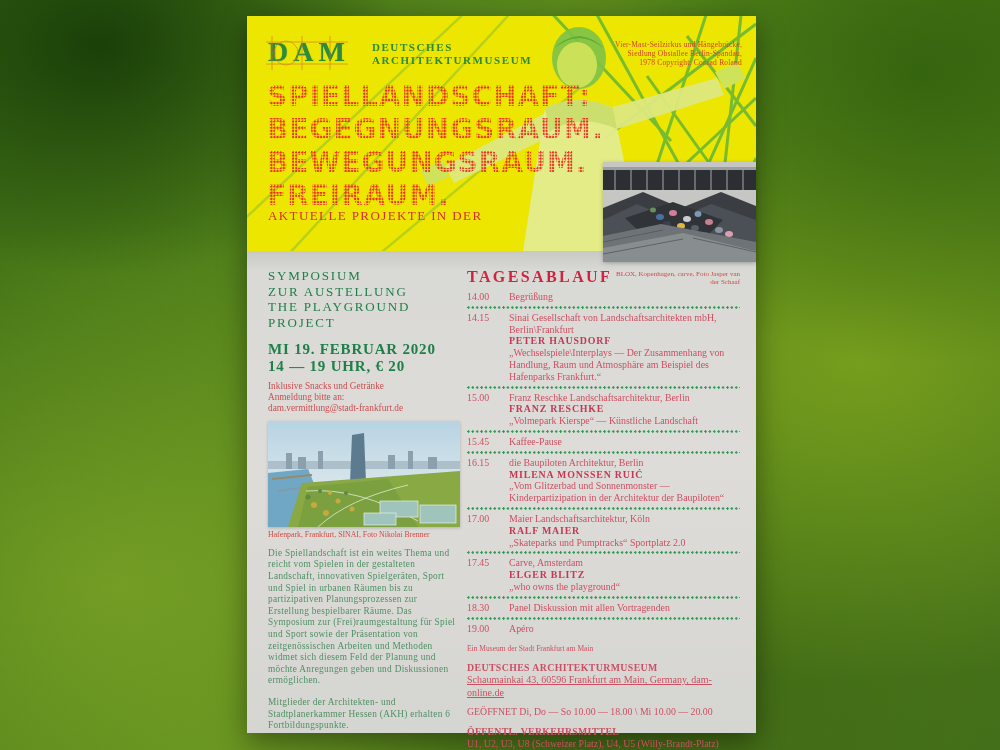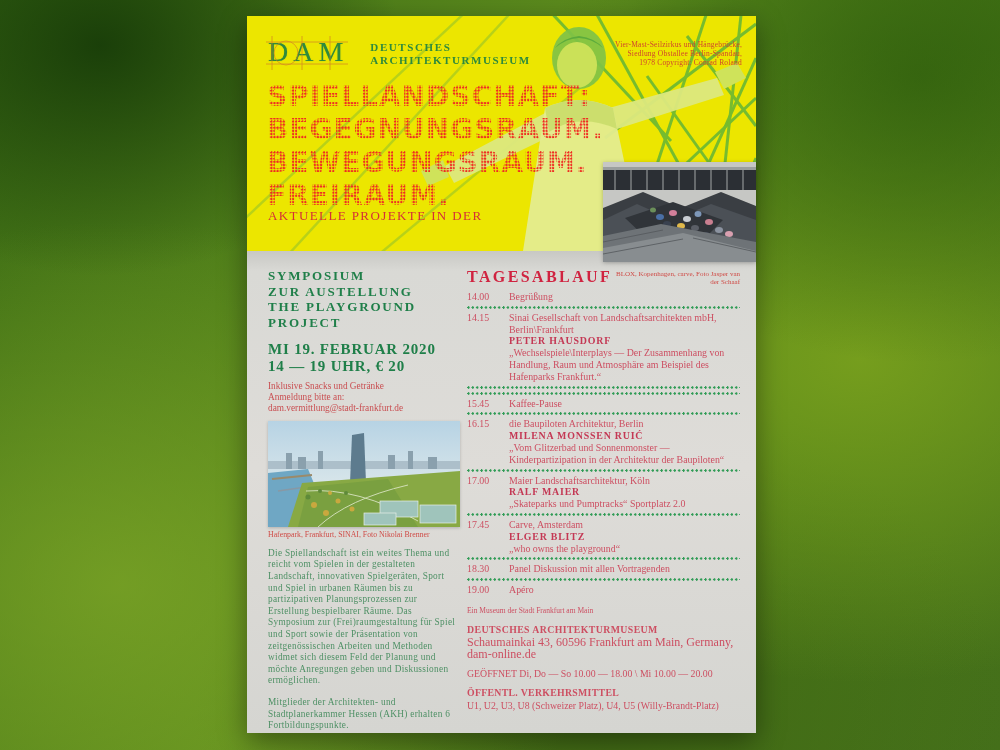--- a/index.html
+++ b/index.html
@@ -12,21 +12,21 @@
       radial-gradient(640px 430px at 86% 48%, rgba(125,164,30,.85), rgba(125,164,30,0) 75%),
       radial-gradient(700px 520px at 12% 78%, rgba(128,168,40,.7), rgba(128,168,40,0) 70%),
       radial-gradient(540px 420px at 60% 95%, rgba(62,100,20,.85), rgba(62,100,20,0) 75%),
       linear-gradient(118deg,#3a6a14,#5f8e1e 45%,#4a7a18 72%,#446f1a);}
   .poster{position:absolute;left:247px;top:16px;width:509px;height:717px;
           box-shadow:0 8px 26px rgba(0,0,0,.4);background:#dadad6;}
   
   .hdr{position:relative;width:509px;height:235px;background:#ece600;overflow:hidden;}
   .boysvg{position:absolute;inset:0;width:100%;height:100%;}
   .logo-row{position:absolute;left:21px;top:22px;display:flex;align-items:flex-start;}
-  .dam{font-size:28px;font-weight:normal;color:#2e8a3c;letter-spacing:5px;line-height:28px;
+  .dam{font-size:28px;font-weight:bold;color:#2e8a3c;letter-spacing:5px;line-height:28px;
        text-shadow:0 0 1px rgba(46,138,60,.5);position:relative;}
   .dam-marks{position:absolute;left:-4px;top:-4px;}
   .museum{margin-left:22px;margin-top:3px;color:#2e8a3c;font-size:11px;font-weight:bold;
           letter-spacing:1.6px;line-height:13px;}
   .credit{position:absolute;right:14px;top:24px;text-align:right;color:#d0452c;
           font-size:7.5px;line-height:9px;letter-spacing:.2px;}
   .title{position:absolute;left:20px;top:64px;font-family:"DejaVu Sans",sans-serif;
          font-weight:bold;font-size:28px;line-height:33px;letter-spacing:1px;color:#e5342c;}
   @supports ((-webkit-background-clip:text) or (background-clip:text)){
     .title{background-image:radial-gradient(circle at 1.4px 1.4px,#ef2d22 1.02px,rgba(239,45,34,0) 1.35px);
@@ -36,42 +36,42 @@
             font-size:13px;line-height:16px;letter-spacing:1.4px;}
   
   .blox{position:absolute;left:356px;top:146px;width:153px;height:100px;z-index:5;
         box-shadow:0 1px 4px rgba(0,0,0,.25);}
   .blox svg{display:block;width:100%;height:100%;}
   
   .bodyarea{position:relative;width:509px;height:482px;
         background:linear-gradient(180deg,#c8c8c4,#d9d9d5 20px,#dedcd8 45%,#d5d5d1);}
   .colL{position:absolute;left:21px;top:0;width:192px;}
   .colR{position:absolute;left:220px;top:0;width:273px;}
-  .sym{margin-top:17px;color:#1f7f49;font-size:13px;line-height:15.7px;letter-spacing:1.8px;font-weight:bold;}
+  .sym{margin-top:17px;color:#1f7f49;font-size:13px;line-height:15.7px;letter-spacing:1.8px;font-weight:normal;}
   .date{margin-top:10px;color:#1f7f49;font-size:15px;line-height:17px;letter-spacing:.8px;font-weight:bold;}
   .contact{margin-top:6px;color:#c94f52;font-size:9.3px;line-height:11px;}
   .hafen{margin-top:7px;width:192px;height:106px;box-shadow:0 1px 3px rgba(0,0,0,.2);}
   .hafen svg{display:block;width:100%;height:100%;}
   .capL{margin-top:3px;color:#cf4b46;font-size:7.8px;line-height:9px;}
   .para{margin-top:9px;color:#4e9065;font-size:9.3px;line-height:11.6px;letter-spacing:.3px;}
   .note{margin-top:10px;color:#4e9065;font-size:9.3px;line-height:11.6px;letter-spacing:.3px;}
   .rhead{margin-top:17px;display:flex;justify-content:space-between;align-items:flex-end;}
   .tages{color:#d02340;font-size:16px;font-weight:bold;letter-spacing:2.4px;line-height:18px;}
   .capR{color:#cf4b46;font-size:7px;line-height:8px;text-align:right;max-width:160px;}
   .sched{margin-top:5px;}
   .srow{display:flex;color:#cd4f62;font-size:9.9px;line-height:11.8px;}
   .stime{width:42px;flex:none;}
   .sdesc{flex:1;}
   .sname{font-weight:bold;letter-spacing:.8px;color:#c43854;}
   .dotsep{height:3px;margin:3px 0;background-image:radial-gradient(circle at 1.5px 1.5px,#2f9b55 1.05px,rgba(47,155,85,0) 1.3px);
           background-size:4.4px 3px;background-repeat:repeat-x;}
   .foot{margin-top:10px;color:#cd4f62;}
   .f-note{font-size:7.5px;line-height:9px;}
   .f-name{margin-top:9px;font-size:9.8px;font-weight:bold;letter-spacing:.4px;line-height:12px;}
-  .f-addr{font-size:12px;line-height:12.5px;}
+  .f-addr{font-size:10px;line-height:12.5px;text-decoration:underline;}
   .f-hours{margin-top:7px;font-size:9.8px;line-height:12.5px;}
   .f-tl{margin-top:7px;font-size:9.8px;font-weight:bold;letter-spacing:.3px;line-height:12.5px;}
   .f-tr{font-size:9.8px;line-height:12.5px;}
   .ln{display:block;}
 </style>
 </head>
 <body>
 
 <div class="stage">
   <div class="bg"></div>
@@ -283,20 +283,28 @@
               <div class="sdesc">
                 <div class="ln">Sinai Gesellschaft von Landschaftsarchitekten mbH,</div>
                 <div class="ln">Berlin\Frankfurt</div>
                 <div class="ln sname">PETER HAUSDORF</div>
                 <div class="ln">„Wechselspiele\Interplays — Der Zusammenhang von</div>
                 <div class="ln">Handlung, Raum und Atmosphäre am Beispiel des</div>
                 <div class="ln">Hafenparks Frankfurt.“</div>
               </div>
             </div>
             <div class="dotsep"></div>
+            <div class="srow">
+              <div class="stime">15.00</div>
+              <div class="sdesc">
+                <div class="ln">Franz Reschke Landschaftsarchitektur, Berlin</div>
+                <div class="ln sname">FRANZ RESCHKE</div>
+                <div class="ln">„Volmepark Kierspe“ — Künstliche Landschaft</div>
+              </div>
+            </div>
             <div class="dotsep"></div>
             <div class="srow">
               <div class="stime">15.45</div>
               <div class="sdesc">
                 <div class="ln">Kaffee-Pause</div>
               </div>
             </div>
             <div class="dotsep"></div>
             <div class="srow">
               <div class="stime">16.15</div>

